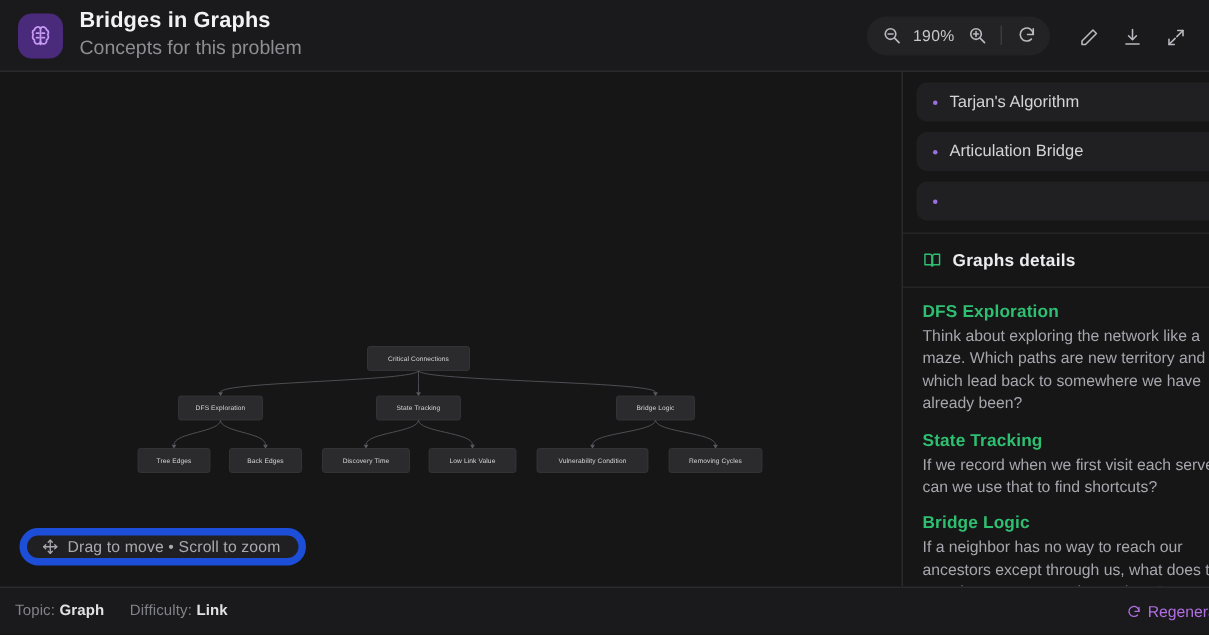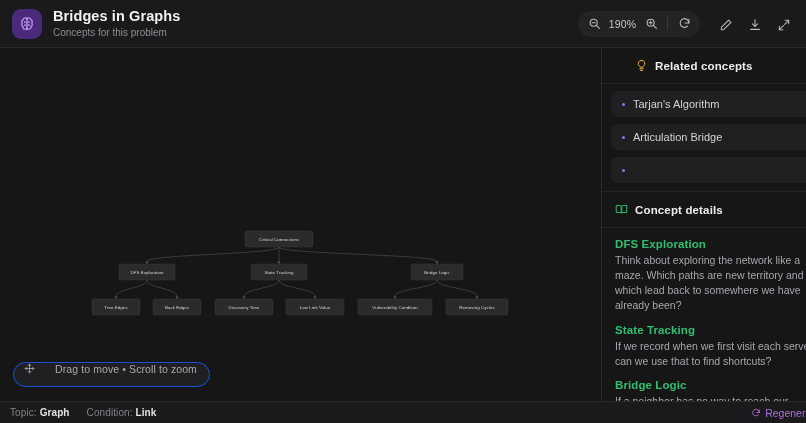--- a/index.html
+++ b/index.html
@@ -31,21 +31,21 @@
     display:flex; align-items:center; justify-content:center;
     flex:0 0 auto;
   }
   .logo-badge svg { width:18px; height:18px; }
   .title-wrap { margin-left:11px; display:flex; flex-direction:column; justify-content:center; }
   .app-title {
     font-size:14.5px; font-weight:bold; color:#f2f2f4;
     letter-spacing:.1px; line-height:1.15;
   }
   .app-sub {
-    font-size:10px; color:#8d8d94; line-height:1.3; margin-top:2px;
+    font-size:13px; color:#8d8d94; line-height:1.3; margin-top:2px;
   }
 
   .header-tools {
     position:absolute; right:10px; top:50%; transform:translateY(-50%);
     display:flex; align-items:flex-end; gap:2px;
   }
   .zoom-group {
     display:flex; align-items:center;
     background:#232325; border-radius:16px;
     height:26px; padding:0 5px; gap:2px;
@@ -81,22 +81,22 @@
     text-anchor:middle; dominant-baseline:middle;
     letter-spacing:.08px;
   }
   .node-rect { fill:#2b2b2e; stroke:#393a3d; stroke-width:.5; }
   .edge { fill:none; stroke:#5a5a60; stroke-width:.55; }
   .arrow { fill:#5a5a60; }
 
   .drag-pill {
     position:absolute; left:13px; bottom:14px;
     height:25px; border-radius:13px;
-    background:#202022; border:1px solid #1d4ed8;
-    display:flex; align-items:flex-start; gap:20px;
+    background:#202022; border:5px solid #1d4ed8;
+    display:flex; align-items:center; gap:6px;
     padding:0 12px 0 10px;
   }
   .drag-pill .mv { width:11px; height:11px; display:block; }
   .drag-pill span { font-size:10.5px; color:#a9a9b0; letter-spacing:.1px; }
 
   
   .sidebar {
     width:205px; min-width:205px;
     background:#161617;
     border-left:1px solid #2a2a2d;
@@ -128,21 +128,21 @@
     font-size:11.5px; font-weight:bold; color:#2fbf71;
     letter-spacing:.1px; margin-bottom:3px;
   }
   .det-text {
     font-size:10.5px; color:#a6a6ad; line-height:1.42;
     width:212px; white-space:normal;
   }
 
   
   .statusbar {
-    height:22px; min-height:22px;
+    height:32px; min-height:22px;
     background:#1a1a1c;
     border-top:1px solid #2a2a2d;
     display:flex; align-items:center;
     padding:0 10px; position:relative;
   }
   .st-item { font-size:10px; color:#82828a; margin-right:17px; letter-spacing:.1px; }
   .st-item b { color:#e2e2e6; font-weight:bold; }
   .regen {
     position:absolute; right:-14px; top:50%; transform:translateY(-50%);
     display:flex; align-items:center; gap:4px; cursor:pointer;
@@ -283,50 +283,41 @@
       <div class="drag-pill">
         <svg class="mv" viewBox="0 0 24 24" fill="none" stroke="#a9a9b0" stroke-width="1.9" stroke-linecap="round" stroke-linejoin="round">
           <path d="M12 2.5v19M2.5 12h19"></path>
           <path d="M9 5.5L12 2.5l3 3M9 18.5l3 3 3-3M5.5 9l-3 3 3 3M18.5 9l3 3-3 3"></path>
         </svg>
         <span>Drag to move • Scroll to zoom</span>
       </div>
     </div>
 
     <div class="sidebar">
-      <div class="panel-head">
-        <svg viewBox="0 0 24 24" fill="none" stroke="#e0b game"></svg>
-        <svg viewBox="0 0 24 24" fill="none" stroke="#e3b341" stroke-width="1.8" stroke-linecap="round" stroke-linejoin="round">
-          <path d="M9 18h6"></path>
-            <path d="M10 21h4"></path>
-          <path d="M12 2.5a6 6 0 0 0-3.6 10.8c.6.5 1 1.2 1.1 2h5c.1-.8.5-1.5 1.1-2A6 6 0 0 0 12 2.5z"></path>
-        </svg>
-        <div class="ph-txt">Related concepts</div>
-      </div>
 
       <div class="concepts-list" id="concepts-list">
           <div class="concept-chip">
             <span class="dot"></span>
             <span class="lbl">Tarjan's Algorithm</span>
           </div>
           <div class="concept-chip">
             <span class="dot"></span>
             <span class="lbl">Articulation Bridge</span>
           </div>
           <div class="concept-chip">
             <span class="dot"></span>
           </div>
         </div>
 
       <div class="panel-head" style="border-top:1px solid #242427;">
         <svg viewBox="0 0 24 24" fill="none" stroke="#2fbf71" stroke-width="1.8" stroke-linecap="round" stroke-linejoin="round">
           <path d="M3 4.5h6a2.5 2.5 0 0 1 2.5 2.5v12A2 2 0 0 0 9.5 17.5H3z"></path>
           <path d="M21 4.5h-6A2.5 2.5 0 0 0 12.5 7v12a2 2 0 0 1 2-1.5H21z"></path>
         </svg>
-        <div class="ph-txt">Concept details</div>
+        <div class="ph-txt">Graphs details</div>
       </div>
 
       <div class="details-body" id="details-body">
           <div class="det-block">
             <div class="det-title">DFS Exploration</div>
             <div class="det-text">Think about exploring the network like a maze. Which paths are new territory and which lead back to somewhere we have already been?</div>
           </div>
           <div class="det-block">
             <div class="det-title">State Tracking</div>
             <div class="det-text">If we record when we first visit each server, can we use that to find shortcuts?</div>
@@ -339,21 +330,21 @@
 
     </div>
   </div>
 
   <div class="statusbar">
     <div class="st-item">
       <span>Topic:</span>
       <b>Graph</b>
     </div>
     <div class="st-item">
-      <span>Condition:</span>
+      <span>Difficulty:</span>
       <b>Link</b>
     </div>
     <div class="regen">
       <svg viewBox="0 0 24 24" fill="none" stroke="#b06ee0" stroke-width="2.1" stroke-linecap="round" stroke-linejoin="round">
         <path d="M20 11a8 8 0 1 0-2.3 5.7"></path>
           <path d="M20 4.5V11h-6.5"></path>
       </svg>
       <span>Regenerate</span>
     </div>
   </div>

